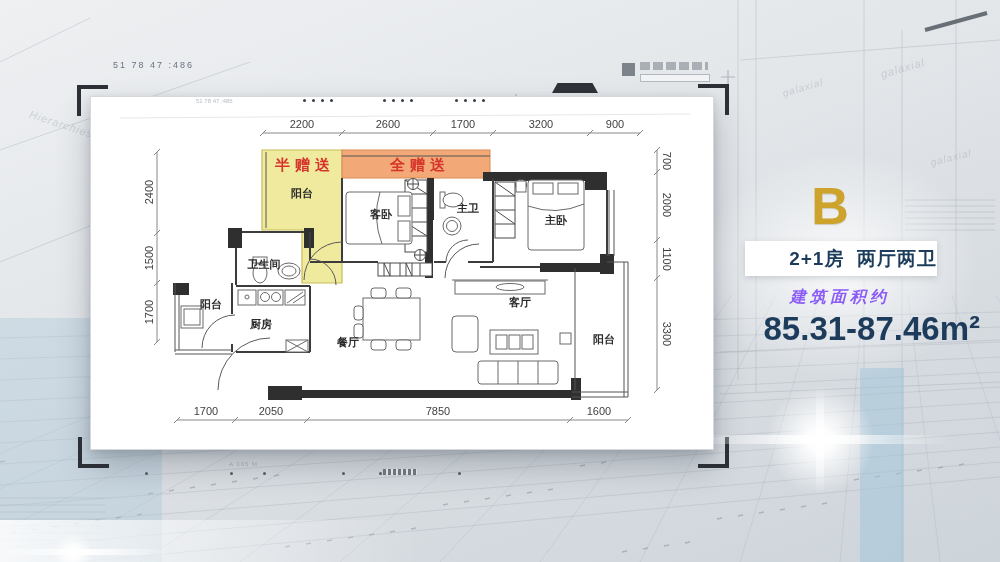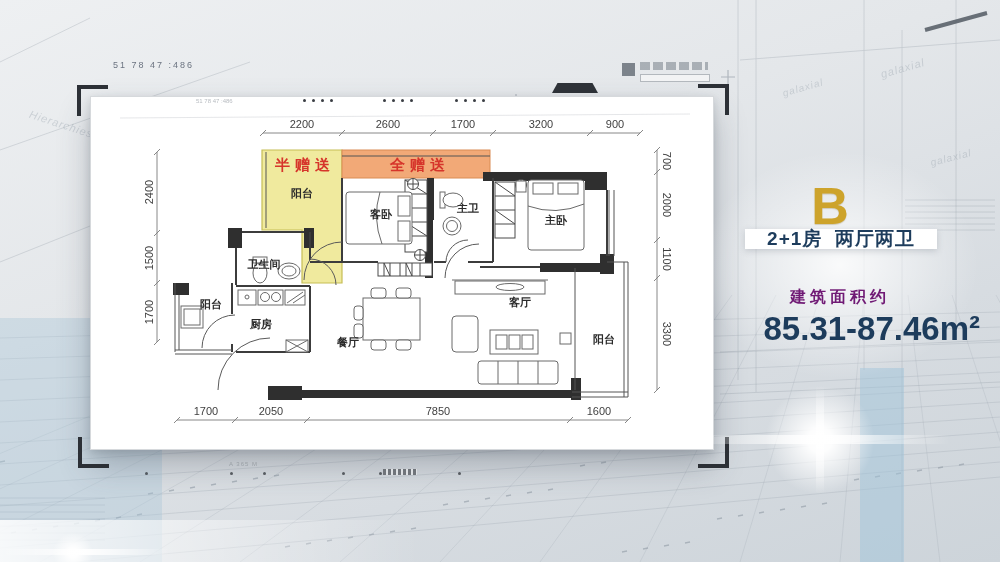--- a/index.html
+++ b/index.html
@@ -35,25 +35,25 @@
   .tiny-note{font-size:6px;color:#9aa0a6;letter-spacing:1px;}
   
   #plan{left:90px;top:96px;width:622px;height:352px;}
   #plan text{font-family:"Liberation Sans",sans-serif;}
   .room-label{font-size:11px;font-weight:bold;fill:#2b2b2b;}
   .dim-label{font-size:11px;fill:#3f3f3f;}
   .gift-label{font-size:15px;font-weight:bold;fill:#d6352b;letter-spacing:5px;}
   
   #block-letter{left:798px;top:176px;width:64px;text-align:center;
     font-size:52px;font-weight:bold;color:#cda32b;text-shadow:0 1px 1px rgba(120,90,10,.25);}
-  #title-band{left:745px;top:229px;width:192px;height:20px;background:#ffffff;
-    box-shadow:0 2px 6px rgba(90,100,115,.25);display:flex;align-items:center;justify-content:center;}
+  #title-band{left:745px;top:241px;width:192px;height:35px;background:#ffffff;
+    box-shadow:0 2px 6px rgba(90,100,115,.25);display:flex;align-items:center;justify-content:flex-end;}
   #title-band span{font-size:19px;font-weight:bold;color:#1d3c5c;letter-spacing:1px;white-space:pre;}
   #area-label{left:720px;top:287px;width:240px;text-align:center;
-    font-size:16px;font-weight:bold;color:#701a75;letter-spacing:4px;}
+    font-size:16px;font-weight:bold;color:#8b5cf6;letter-spacing:4px;font-style:italic;}
   #area-value{left:700px;top:310px;width:280px;text-align:right;
     font-size:33px;font-weight:bold;color:#1d3c5c;letter-spacing:0px;}
   .glow{background:radial-gradient(ellipse at center,rgba(255,255,255,.85) 0%,rgba(255,255,255,0) 70%);}
 </style>
 </head>
 <body>
 
 <svg id="bg-svg" class="abs">
   <g id="floor-lines">
       <line x1="0" y1="338" x2="1000" y2="312" stroke="#8b95a0" stroke-width="0.7" opacity="0.32"></line>

